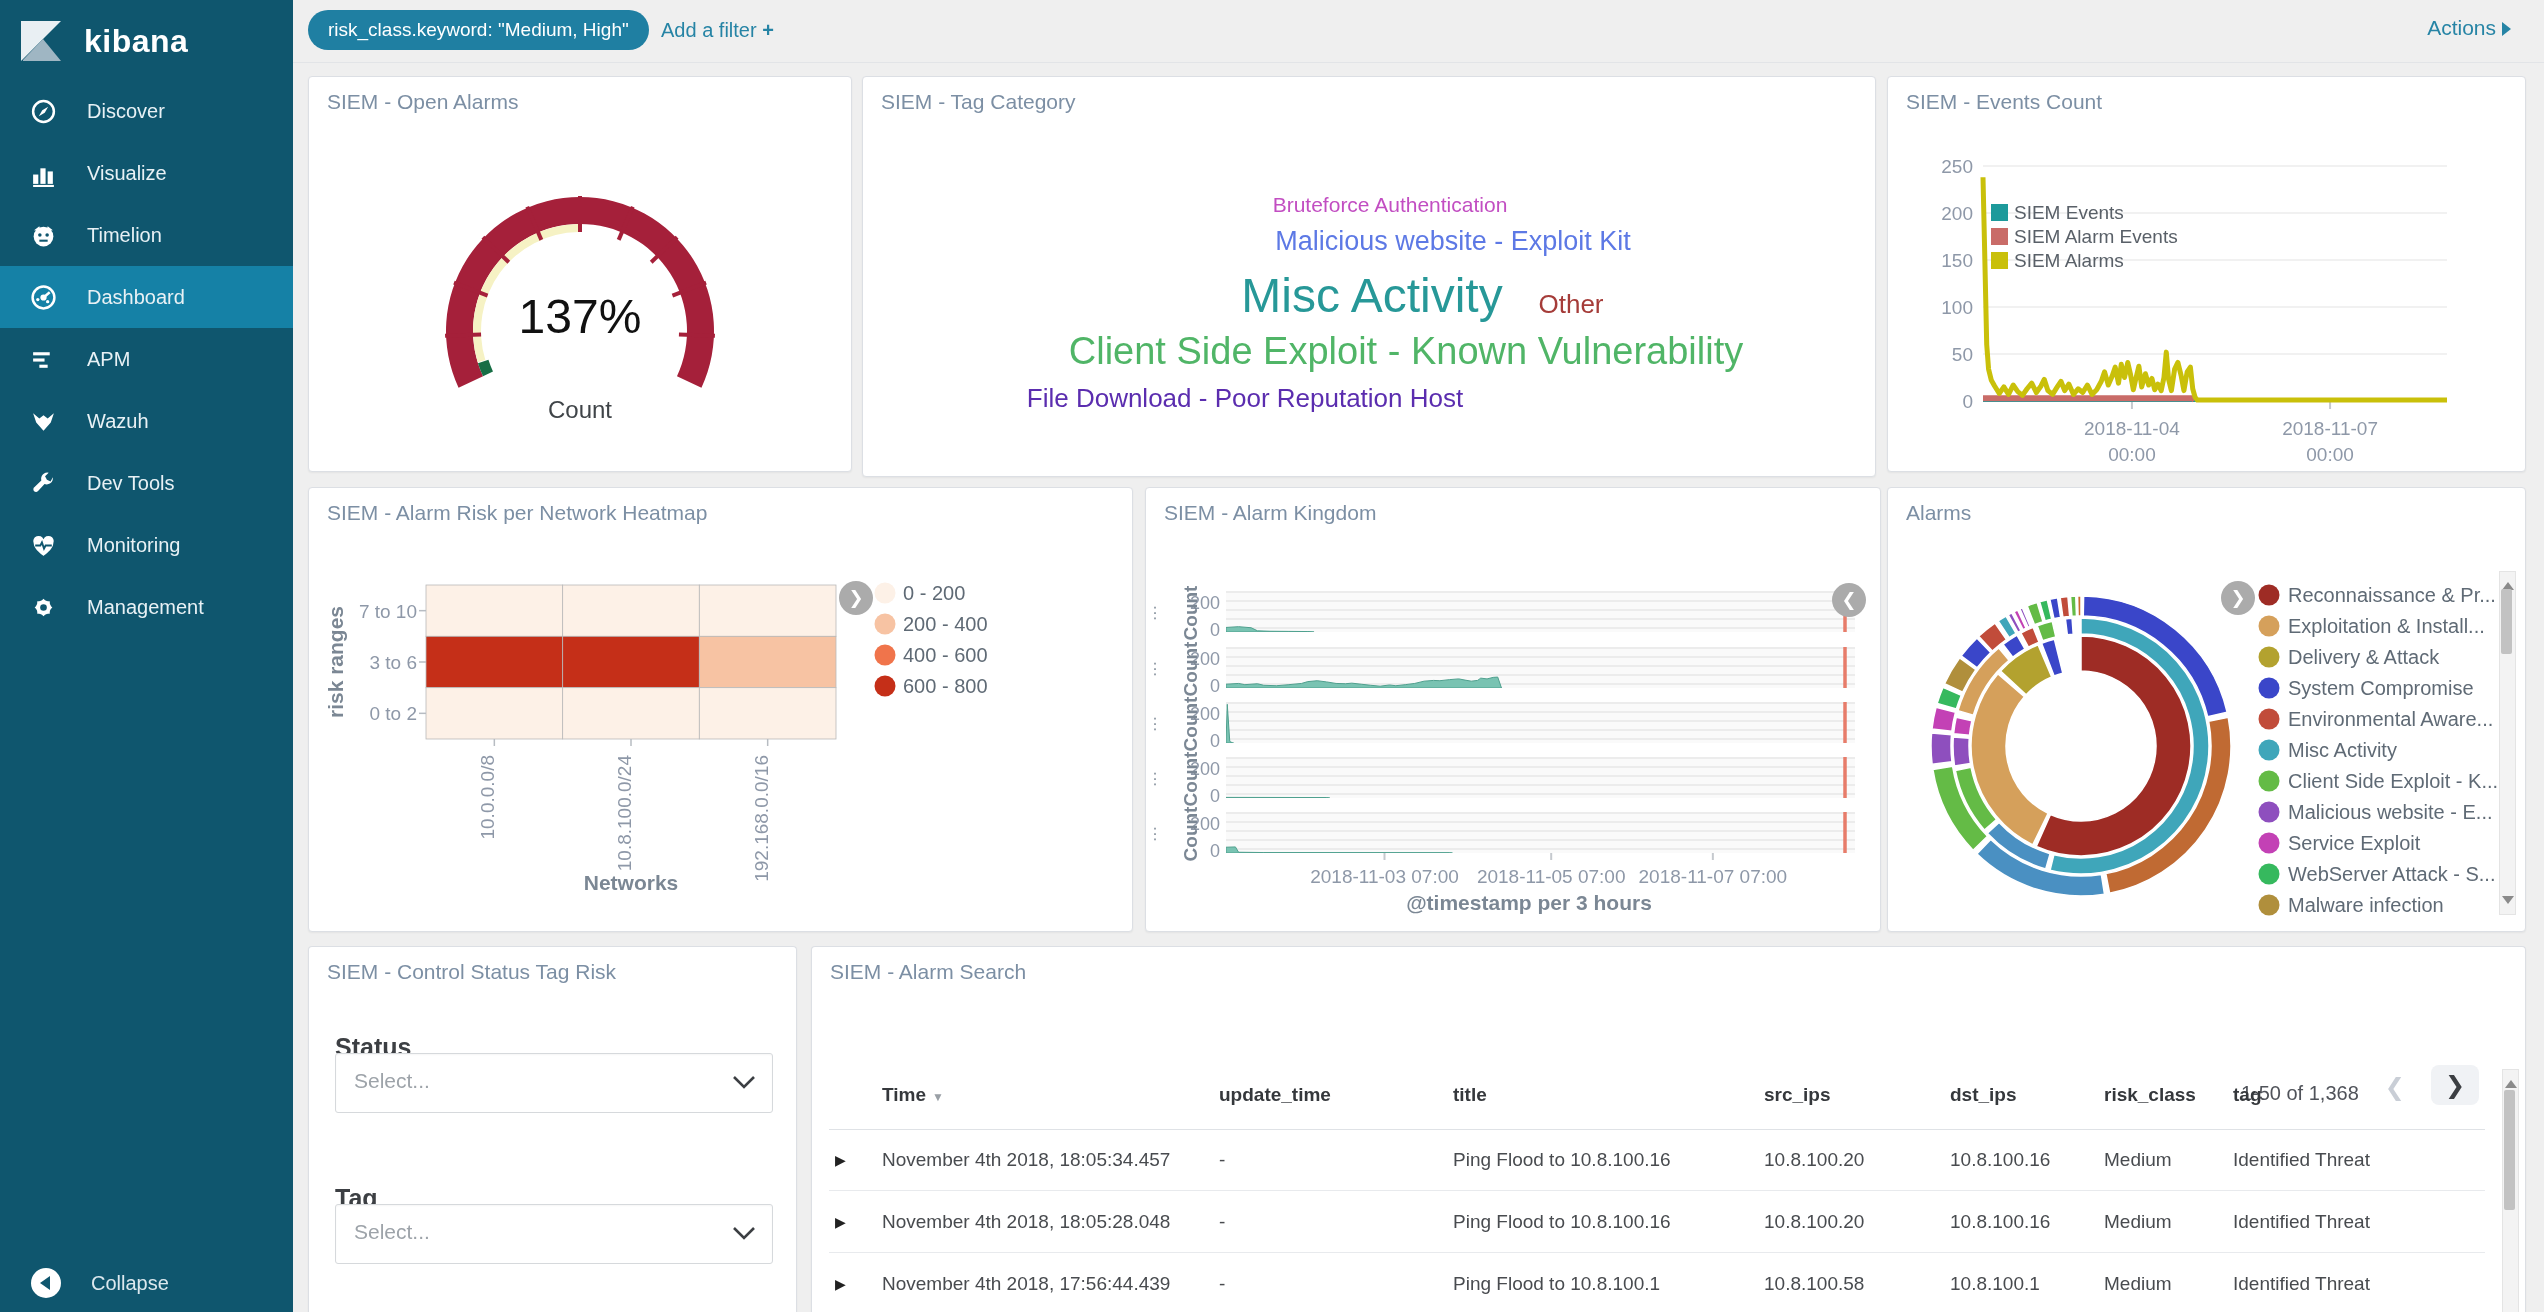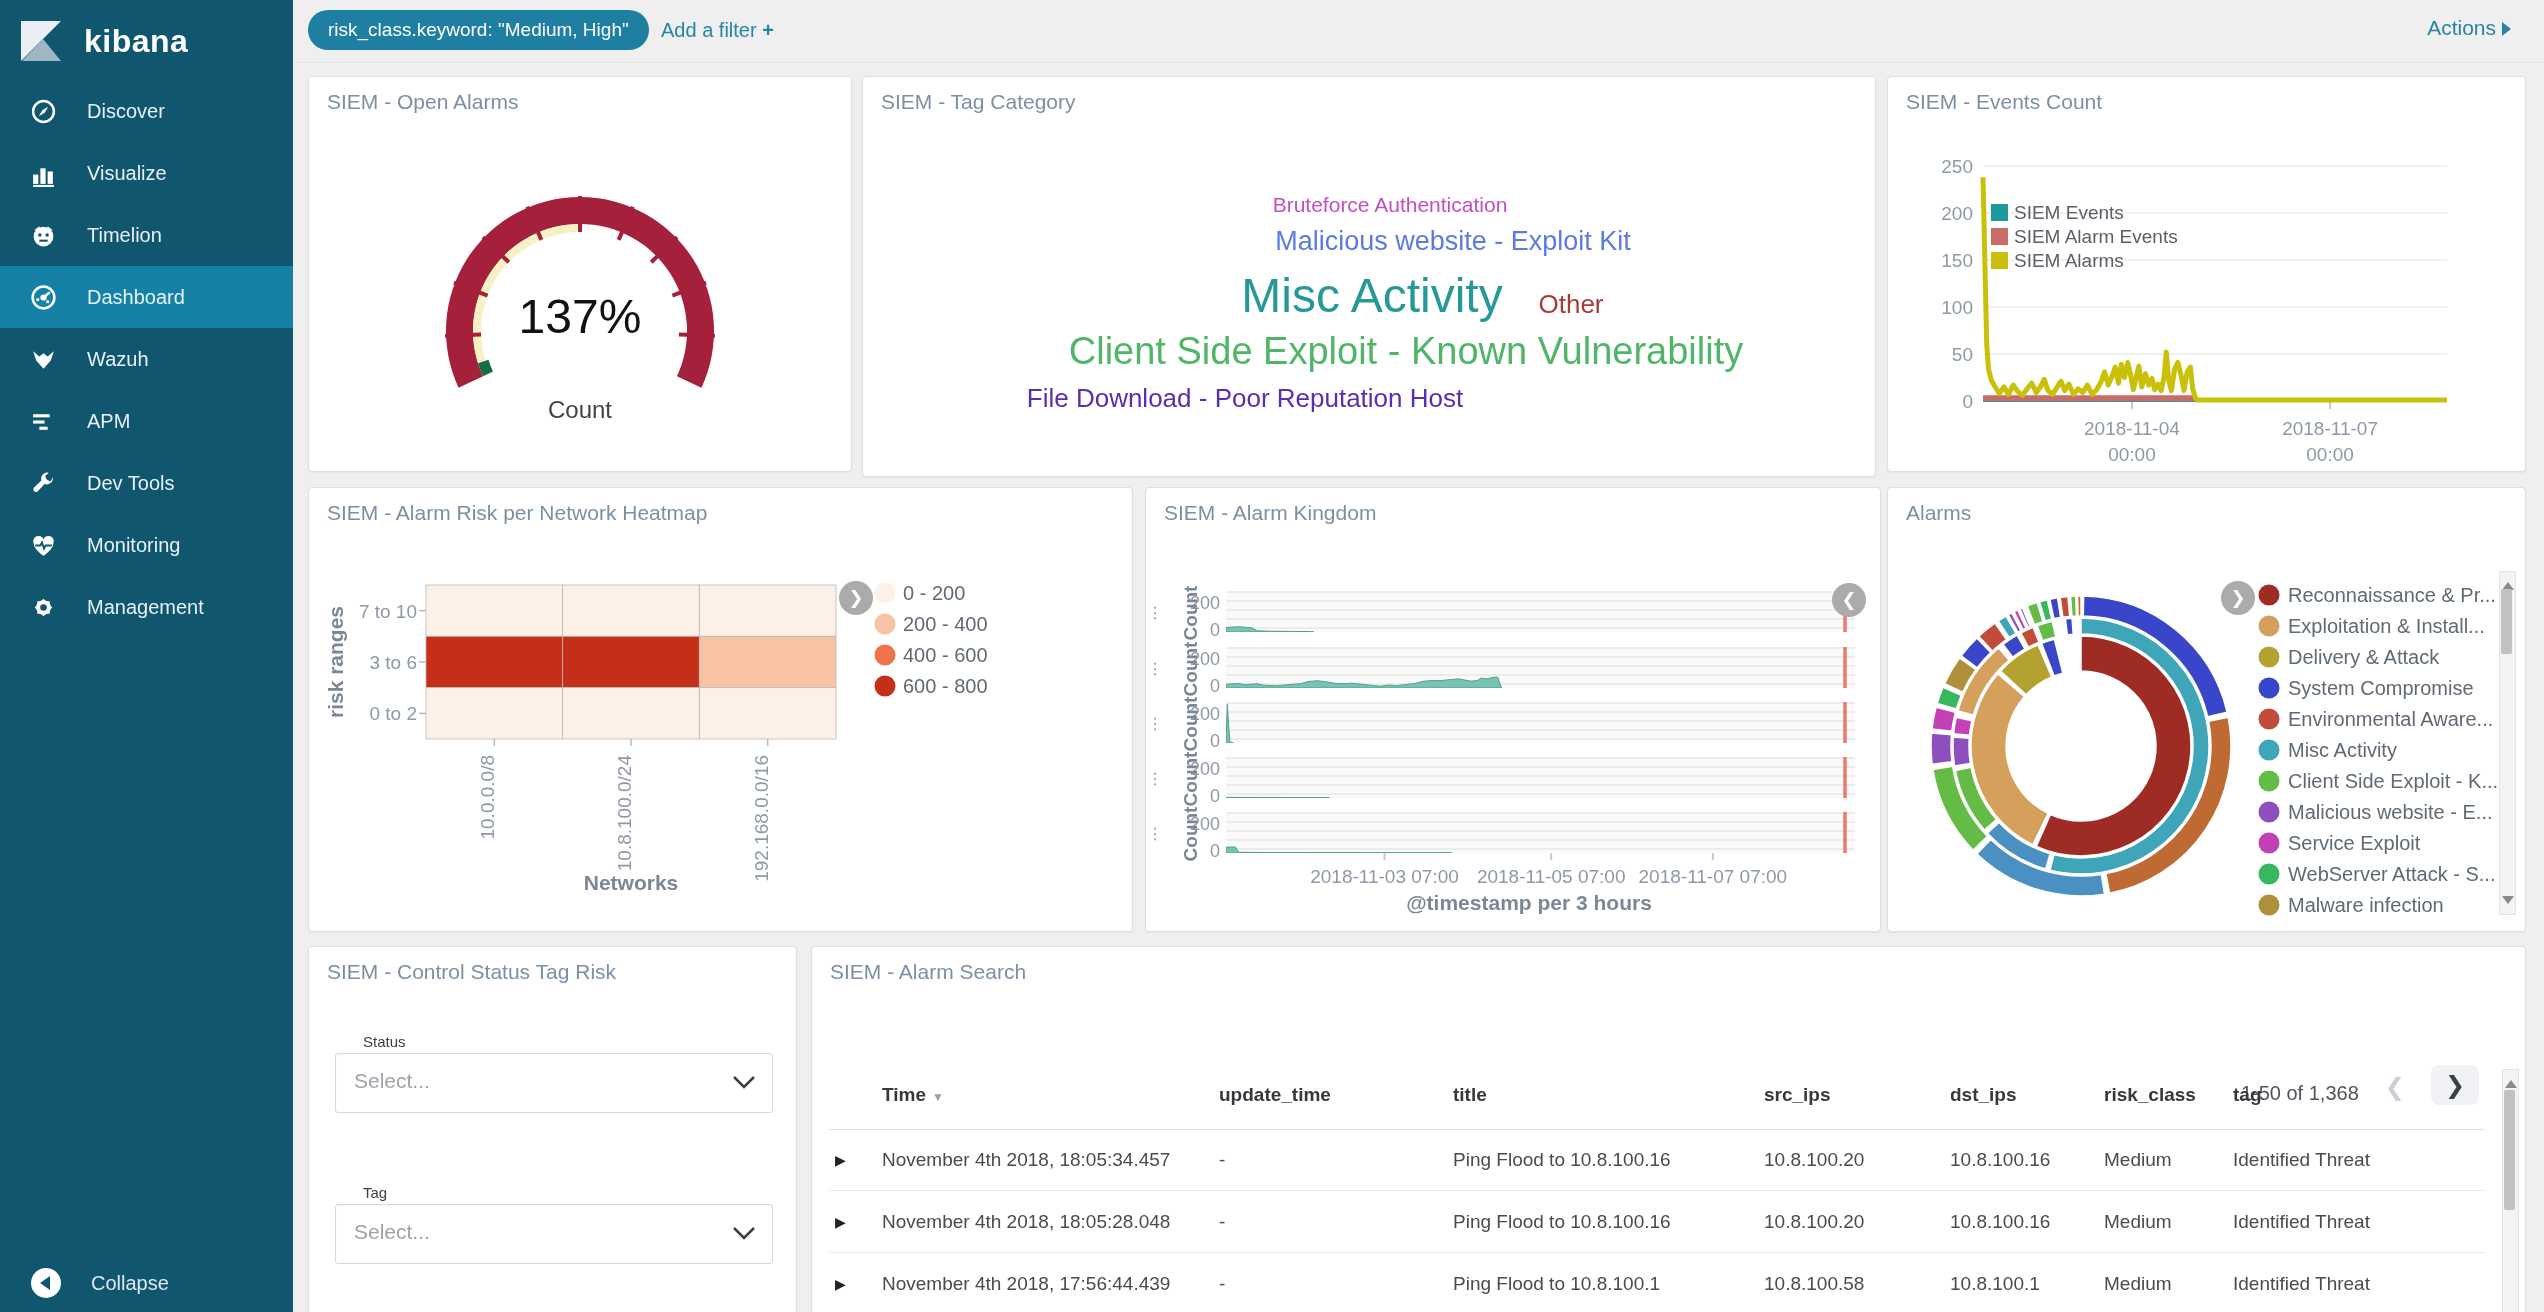--- a/index.html
+++ b/index.html
@@ -41,21 +41,21 @@
   #p-alarms{left:1887px;top:487px;width:637px;height:443px;}
   #p-control{left:308px;top:946px;width:487px;height:366px;border-bottom:none;border-radius:4px 4px 0 0;}
   #p-search{left:811px;top:946px;width:1713px;height:366px;border-bottom:none;border-radius:4px 4px 0 0;overflow:hidden;}
   .abs{position:absolute;}
   .tick-text{font-size:19px;fill:#8e98a8;}
   .chev-circle{position:absolute;width:34px;height:34px;border-radius:50%;background:#ababab;color:#fff;
     text-align:center;line-height:34px;font-size:18px;font-weight:bold;cursor:pointer;}
   
   .tag-word{position:absolute;transform:translate(-50%,-50%);white-space:nowrap;cursor:pointer;}
   
-  .ctl-label{position:absolute;left:26px;font-size:15px;font-weight:normal;color:#3c3f43;margin-left:28px;}
+  .ctl-label{position:absolute;left:26px;font-size:25px;font-weight:bold;color:#3c3f43;}
   .ctl-select{position:absolute;left:26px;width:436px;height:58px;background:#fff;border:1px solid #d6d9dc;border-radius:3px;
     box-shadow:inset 0 1px 2px rgba(0,0,0,.04);cursor:pointer;}
   .ctl-select .ph{position:absolute;left:18px;top:15px;font-size:21px;color:#9da3a9;}
   .ctl-select svg{position:absolute;right:16px;top:20px;}
   
   #tbl-head,.tbl-row{display:grid;grid-template-columns:53px 337px 234px 311px 186px 154px 129px 1fr;align-items:center;}
   #tbl-head{position:absolute;left:17px;right:40px;top:114px;height:68px;border-bottom:1px solid #dfe2e6;
     font-size:19px;font-weight:bold;color:#35383c;}
   #tbl-body{position:absolute;left:17px;right:40px;top:182px;}
   .tbl-row{height:61px;border-bottom:1px solid #e8eaed;font-size:19px;color:#484b4f;cursor:pointer;}
@@ -123,31 +123,31 @@
             <circle cx="13" cy="13" r="10.5" fill="none" stroke="#fff" stroke-width="2.4"></circle>
             <circle cx="13" cy="13" r="3" fill="#fff"></circle>
             <path d="M13 13 L19 8" stroke="#fff" stroke-width="2.4"></path>
             <circle cx="7.5" cy="15" r="1.6" fill="#fff"></circle>
             <circle cx="17" cy="17" r="1.6" fill="#fff"></circle>
           </svg></span>
         <span class="nav-label">Dashboard</span>
       </div>
       <div class="nav-item">
         <span class="nav-icon"><svg viewBox="0 0 26 26" width="27" height="27">
-            <path d="M3 5 L9 10 L13 7 L17 10 L23 5 L20 14 L13 22 L6 14 Z" fill="#fff"></path>
-          </svg></span>
-        <span class="nav-label">Wazuh</span>
-      </div>
-      <div class="nav-item">
-        <span class="nav-icon"><svg viewBox="0 0 26 26" width="27" height="27">
             <rect x="3" y="6" width="16" height="3" fill="#fff"></rect>
             <rect x="3" y="12" width="11" height="3" fill="#fff"></rect>
             <rect x="9" y="18" width="8" height="3" fill="#fff"></rect>
           </svg></span>
         <span class="nav-label">APM</span>
+      </div>
+      <div class="nav-item">
+        <span class="nav-icon"><svg viewBox="0 0 26 26" width="27" height="27">
+            <path d="M3 5 L9 10 L13 7 L17 10 L23 5 L20 14 L13 22 L6 14 Z" fill="#fff"></path>
+          </svg></span>
+        <span class="nav-label">Wazuh</span>
       </div>
       <div class="nav-item">
         <span class="nav-icon"><svg viewBox="0 0 26 26" width="27" height="27">
             <path d="M22 7a6 6 0 0 1-8 6.5L8 20a2.6 2.6 0 1 1-3.6-3.6L10.9 10A6 6 0 0 1 18 2.6L14.5 6l1.8 3.5L19.8 11 22 7z" fill="#fff"></path>
           </svg></span>
         <span class="nav-label">Dev Tools</span>
       </div>
       <div class="nav-item">
         <span class="nav-icon"><svg viewBox="0 0 26 26" width="27" height="27">
             <path d="M13 23s-9.5-6-9.5-12.3A5 5 0 0 1 13 7a5 5 0 0 1 9.5 3.7C22.5 17 13 23 13 23z" fill="#fff"></path>

